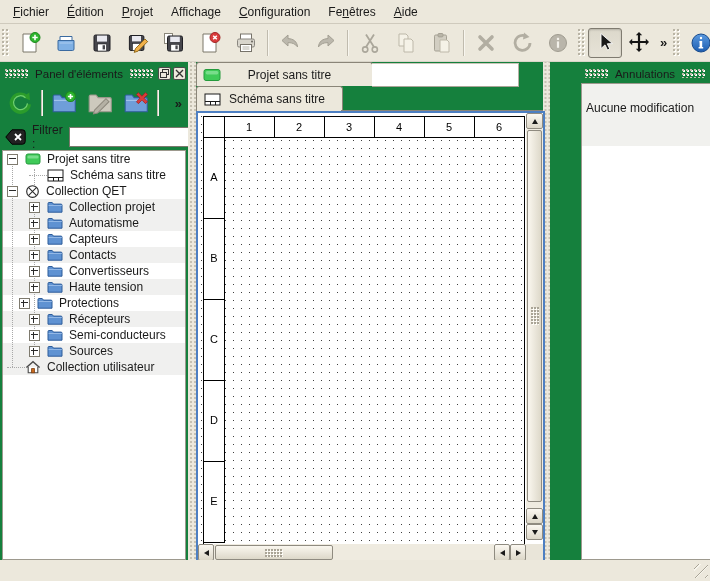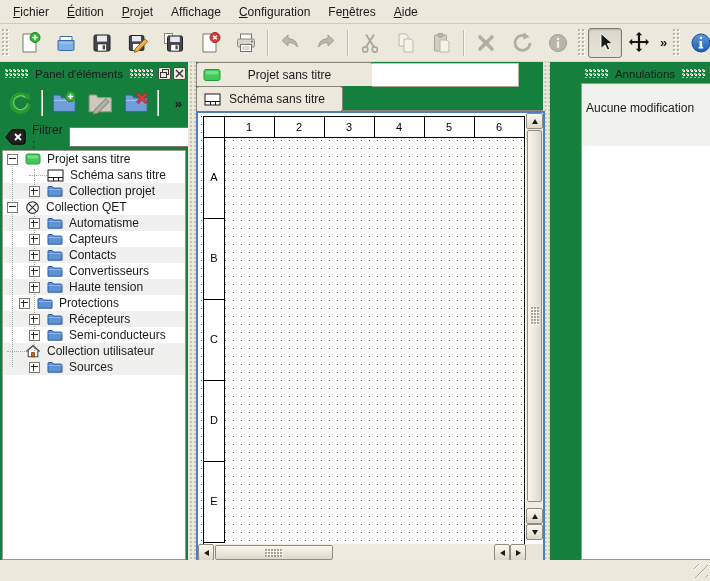--- a/index.html
+++ b/index.html
@@ -412,48 +412,48 @@
           <div class="trow" style="padding-left: 26px;">
             <span class="stub"></span>
             <span class="ticon">
               <svg width="17" height="13" viewBox="0 0 17 13">
                 <rect x="1" y="1" width="15" height="11" fill="#fff" stroke="#1a1a1a"></rect>
                 <path d="M1 8.5h15M6.5 8.5V12M11.5 8.5V12" stroke="#1a1a1a" fill="none"></path>
               </svg>
             </span>
             <span class="lbl">Schéma sans titre</span>
           </div>
-          <div class="trow alt" style="padding-left: 26px;">
-            <span class="exp plus"></span>
-            <span class="ticon">
-              <svg width="16" height="12" viewBox="0 0 16 12">
-                <path d="M1 11.2V2.4c0-.5.3-.9.9-.9h3.3l1.3 1.6h7.6c.5 0 .9.4.9.9v7.2z" fill="#5f92d2" stroke="#2d5c9a"></path>
-                <path d="M1.6 4.5h13.2" stroke="#93b8e6" fill="none"></path>
-              </svg>
-            </span>
-            <span class="lbl">Collection projet</span>
-          </div>
           <div class="trow" style="padding-left: 4px;">
             <span class="exp"></span>
             <span class="ticon">
               <svg width="15" height="15" viewBox="0 0 16 16">
                 <circle cx="8" cy="8" r="6.2" fill="#fff" stroke="#2a2a2a" stroke-width="1.2"></circle>
                 <path d="M3.9 3.9l8.2 8.2M12.1 3.9L3.9 12.1" stroke="#2a2a2a" stroke-width="1.1"></path>
               </svg>
             </span>
             <span class="lbl">Collection QET</span>
           </div>
           <div class="trow alt" style="padding-left: 26px;">
             <span class="exp plus"></span>
             <span class="ticon">
               <svg width="16" height="12" viewBox="0 0 16 12">
                 <path d="M1 11.2V2.4c0-.5.3-.9.9-.9h3.3l1.3 1.6h7.6c.5 0 .9.4.9.9v7.2z" fill="#5f92d2" stroke="#2d5c9a"></path>
                 <path d="M1.6 4.5h13.2" stroke="#93b8e6" fill="none"></path>
               </svg>
             </span>
+            <span class="lbl">Collection projet</span>
+          </div>
+          <div class="trow alt" style="padding-left: 26px;">
+            <span class="exp plus"></span>
+            <span class="ticon">
+              <svg width="16" height="12" viewBox="0 0 16 12">
+                <path d="M1 11.2V2.4c0-.5.3-.9.9-.9h3.3l1.3 1.6h7.6c.5 0 .9.4.9.9v7.2z" fill="#5f92d2" stroke="#2d5c9a"></path>
+                <path d="M1.6 4.5h13.2" stroke="#93b8e6" fill="none"></path>
+              </svg>
+            </span>
             <span class="lbl">Automatisme</span>
           </div>
           <div class="trow" style="padding-left: 26px;">
             <span class="exp plus"></span>
             <span class="ticon">
               <svg width="16" height="12" viewBox="0 0 16 12">
                 <path d="M1 11.2V2.4c0-.5.3-.9.9-.9h3.3l1.3 1.6h7.6c.5 0 .9.4.9.9v7.2z" fill="#5f92d2" stroke="#2d5c9a"></path>
                 <path d="M1.6 4.5h13.2" stroke="#93b8e6" fill="none"></path>
               </svg>
             </span>
@@ -511,41 +511,41 @@
           </div>
           <div class="trow" style="padding-left: 26px;">
             <span class="exp plus"></span>
             <span class="ticon">
               <svg width="16" height="12" viewBox="0 0 16 12">
                 <path d="M1 11.2V2.4c0-.5.3-.9.9-.9h3.3l1.3 1.6h7.6c.5 0 .9.4.9.9v7.2z" fill="#5f92d2" stroke="#2d5c9a"></path>
                 <path d="M1.6 4.5h13.2" stroke="#93b8e6" fill="none"></path>
               </svg>
             </span>
             <span class="lbl">Semi-conducteurs</span>
+          </div>
+          <div class="trow alt" style="padding-left: 26px;">
+            <span class="exp plus"></span>
+            <span class="ticon">
+              <svg width="16" height="12" viewBox="0 0 16 12">
+                <path d="M1 11.2V2.4c0-.5.3-.9.9-.9h3.3l1.3 1.6h7.6c.5 0 .9.4.9.9v7.2z" fill="#5f92d2" stroke="#2d5c9a"></path>
+                <path d="M1.6 4.5h13.2" stroke="#93b8e6" fill="none"></path>
+              </svg>
+            </span>
+            <span class="lbl">Sources</span>
           </div>
           <div class="trow alt" style="padding-left: 4px;">
             <span class="stub"></span>
             <span class="ticon">
               <svg width="16" height="14" viewBox="0 0 16 14">
                 <path d="M3.2 7v5.8h9.6V7" fill="#fdfdfd" stroke="#4a4a4a" stroke-width="1.1"></path>
                 <path d="M1.4 7.6L8 1.7l6.6 5.9" fill="none" stroke="#4a4a4a" stroke-width="1.4"></path>
                 <rect x="6.6" y="8.6" width="2.8" height="4.2" fill="#c96a1e" stroke="#7c3f10" stroke-width=".8"></rect>
               </svg>
             </span>
             <span class="lbl">Collection utilisateur</span>
-          </div>
-          <div class="trow alt" style="padding-left: 26px;">
-            <span class="exp plus"></span>
-            <span class="ticon">
-              <svg width="16" height="12" viewBox="0 0 16 12">
-                <path d="M1 11.2V2.4c0-.5.3-.9.9-.9h3.3l1.3 1.6h7.6c.5 0 .9.4.9.9v7.2z" fill="#5f92d2" stroke="#2d5c9a"></path>
-                <path d="M1.6 4.5h13.2" stroke="#93b8e6" fill="none"></path>
-              </svg>
-            </span>
-            <span class="lbl">Sources</span>
           </div>
           <div class="vl" style="left: 9px; top: 13px; height: 203px;"></div>
           <div class="vl" style="left: 31px; top: 18px; height: 22px;"></div>
           <div class="vl" style="left: 31px; top: 54px; height: 146px;"></div>
         </div>
     </div>
   </div>
 
   <div class="splitter" style="left:188px;width:8px;"></div>
   <div class="splitter" style="left:543px;width:7px;"></div>

